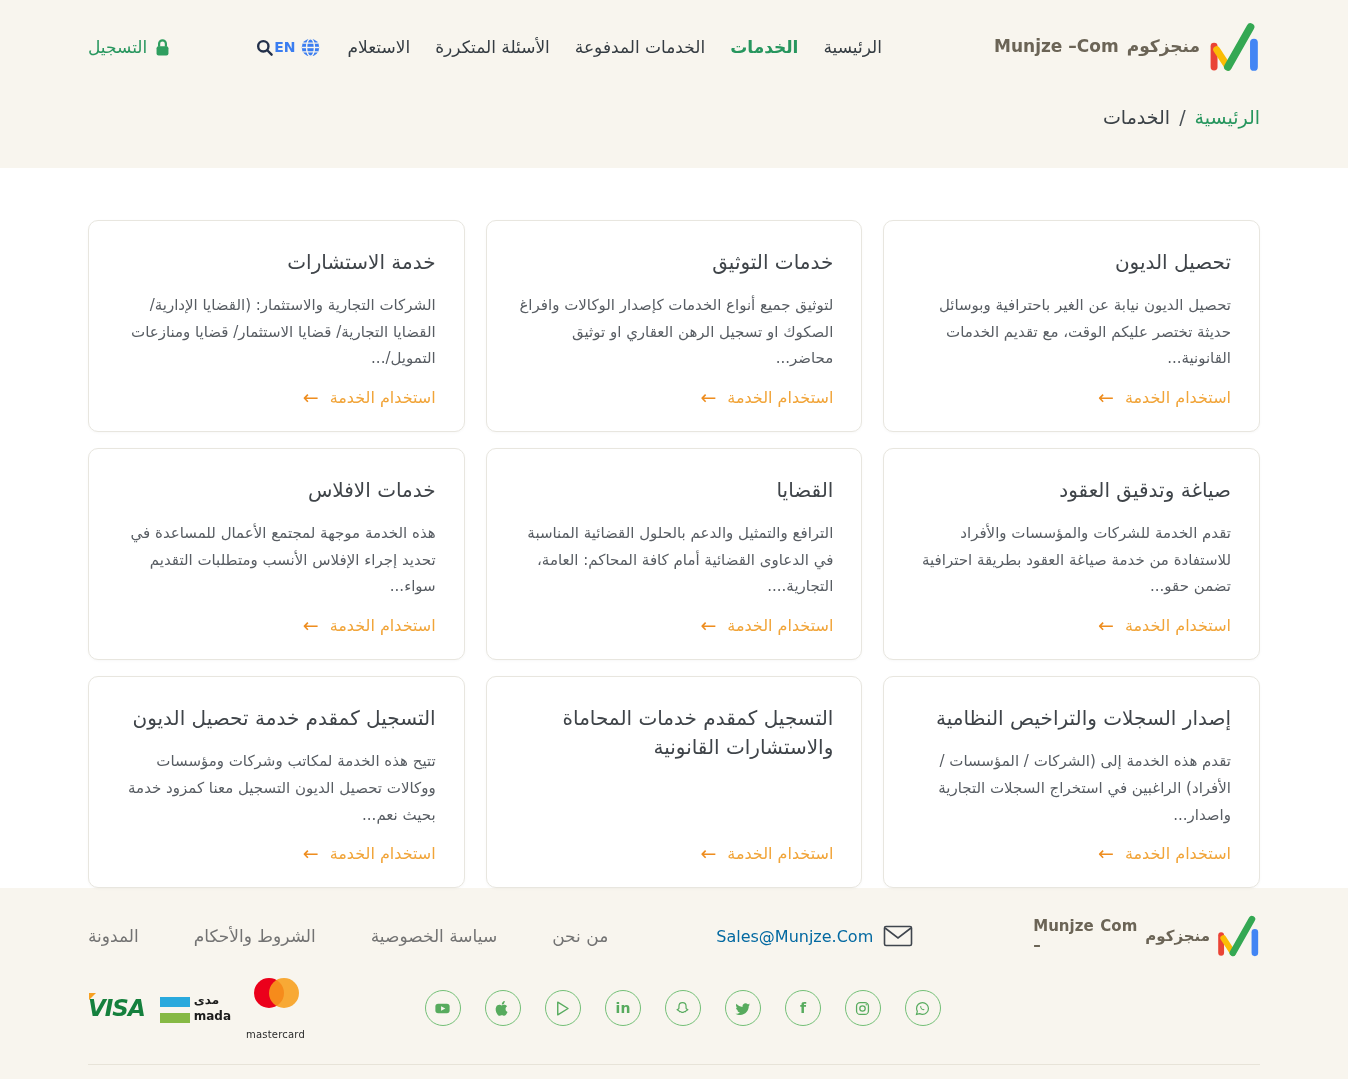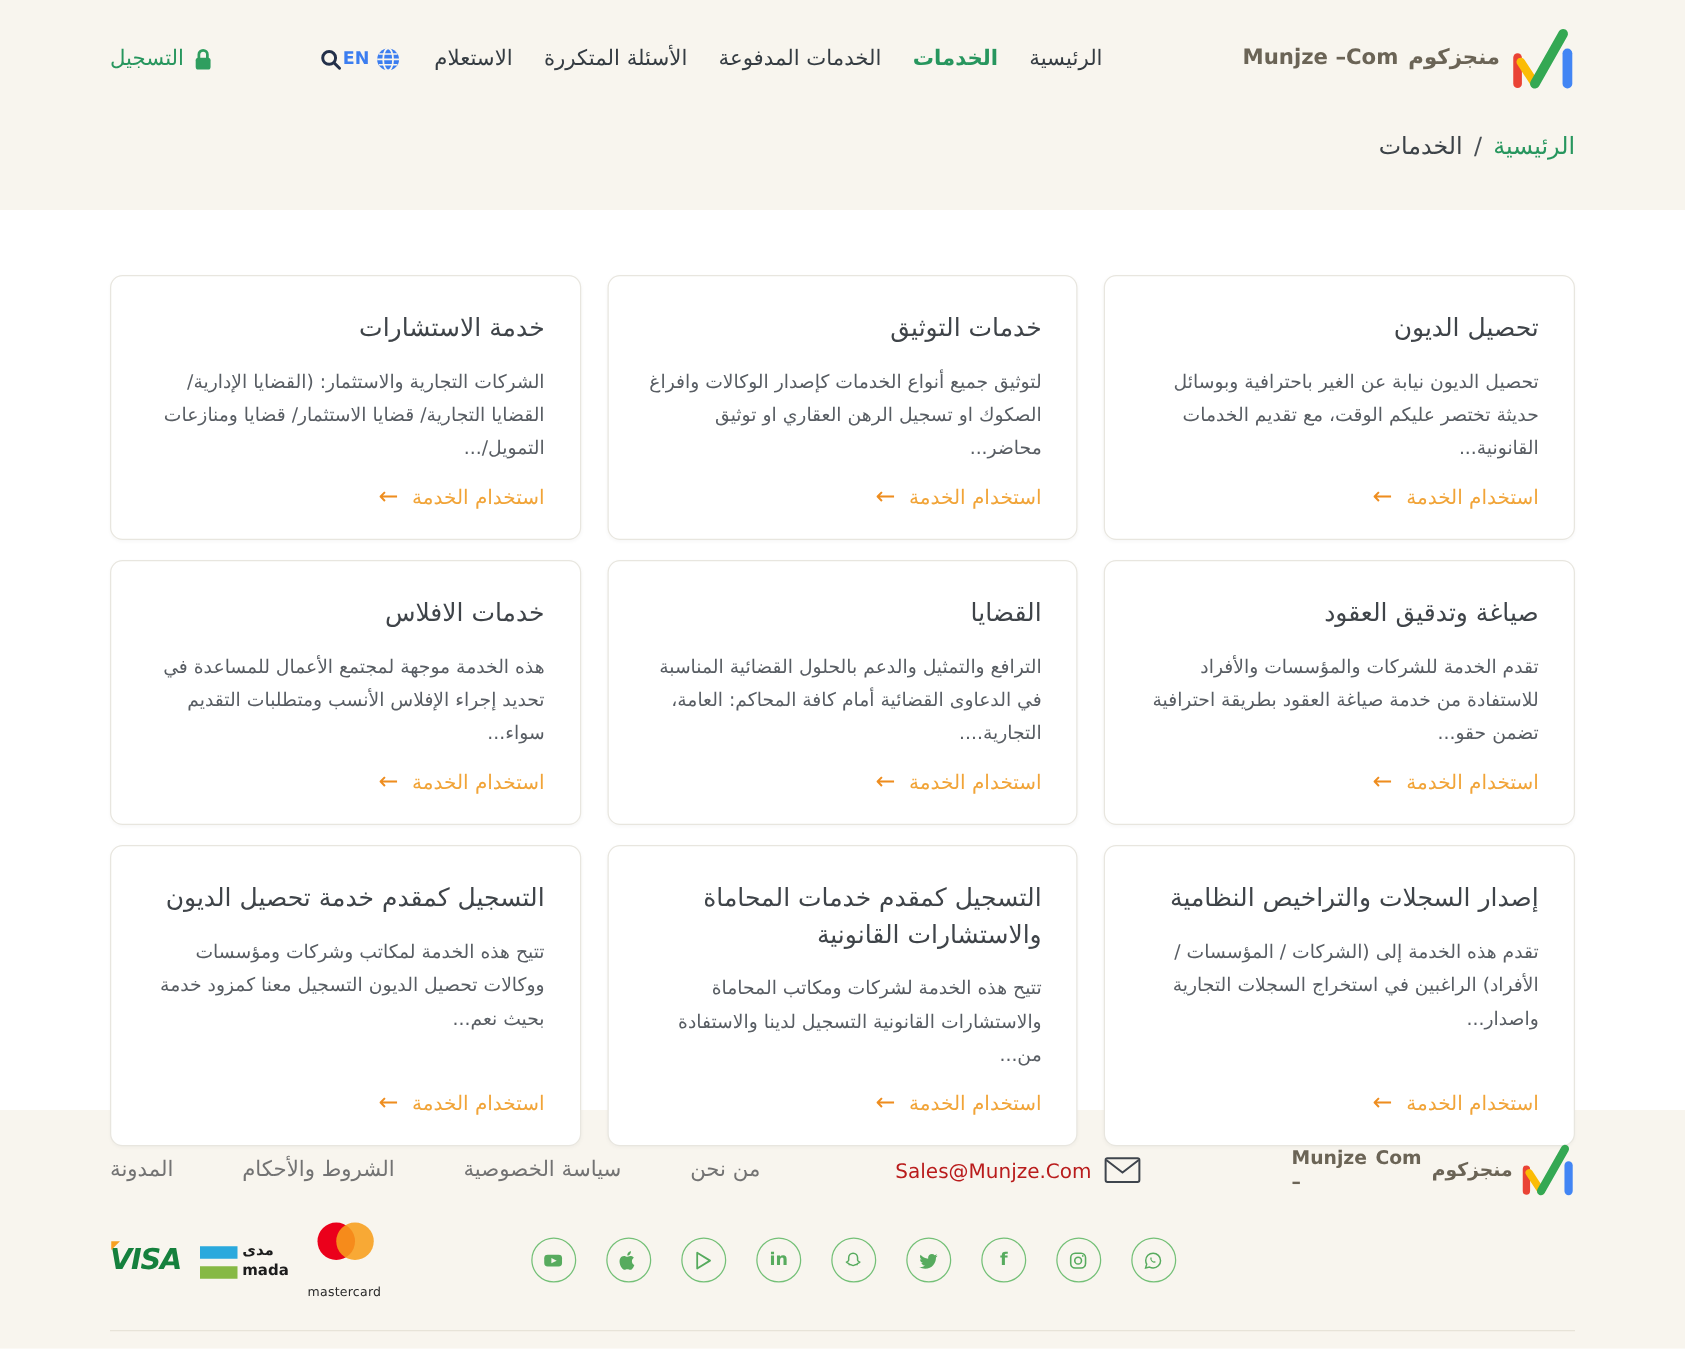--- a/index.html
+++ b/index.html
@@ -46,21 +46,21 @@
   .card-link { display:flex; align-items:center; gap:11px; color:#f1a438; font-size:16px; font-weight:500; text-decoration:none; cursor:pointer; margin-top:auto; }
   .card-link .arrow { color:#ee8d1f; font-size:19px; line-height:1; }
   
   .site-footer { background:#f8f5ee; height:191px; padding:26px 88px 0; }
   .f-row1 { display:flex; align-items:center; }
   .f-logo { display:flex; align-items:center; gap:6px; cursor:pointer; }
   .f-logo .logo-mark { width:44px; height:44px; }
   .f-logo .logo-col { font-size:15px; }
   .f-email { display:flex; align-items:center; gap:10px; margin-right:120px; cursor:pointer; }
   .f-email .mail-icon svg { width:30px; height:22px; display:block; }
-  .f-email-text { direction:ltr; font-size:16px; color:#b91c1c; }
+  .f-email-text { direction:ltr; font-size:16px; color:#0369a1; }
   .f-links { display:flex; align-items:center; gap:55px; margin-right:108px; }
   .f-links a { text-decoration:none; color:#737373; font-size:17px; white-space:nowrap; cursor:pointer; }
   .f-row2 { direction:ltr; display:flex; align-items:center; margin-top:18px; }
   .payments { display:flex; align-items:center; gap:15px; }
   .pay-visa { position:relative; font-size:23px; font-weight:bold; font-style:italic; color:#15803d; letter-spacing:-1px; line-height:1; }
   .pay-visa::before { content:""; position:absolute; left:1px; top:-4px; border-left:7px solid transparent; border-right:0 solid transparent; border-bottom:7px solid #f7a021; transform:rotate(180deg); }
   .pay-mada { display:flex; flex-direction:column; gap:2px; font-weight:bold; color:#1c1c1c; }
   .mada-row { display:flex; align-items:flex-end; gap:4px; direction:ltr; }
   .mada-bar { width:30px; height:10px; display:inline-block; }
   .mada-bar.blue { background:#2aa9dd; }
@@ -214,21 +214,20 @@
       <div class="card-title">إصدار السجلات والتراخيص النظامية</div>
       <div class="card-desc">تقدم هذه الخدمة إلى (الشركات / المؤسسات / الأفراد) الراغبين في استخراج السجلات التجارية واصدار...</div>
       <a class="card-link">
         <span>استخدام الخدمة</span>
         <span class="arrow">←</span>
       </a>
     </div>
 
     <div class="card">
       <div class="card-title">التسجيل كمقدم خدمات المحاماة والاستشارات القانونية</div>
-      <div class="card-desc">تتيح هذه الخدمة لشركات ومكاتب المحاماة والاستشارات القانونية التسجيل لدينا والاستفادة من...</div>
       <a class="card-link">
         <span>استخدام الخدمة</span>
         <span class="arrow">←</span>
       </a>
     </div>
 
     <div class="card">
       <div class="card-title">التسجيل كمقدم خدمة تحصيل الديون</div>
       <div class="card-desc">تتيح هذه الخدمة لمكاتب وشركات ومؤسسات ووكالات تحصيل الديون التسجيل معنا كمزود خدمة بحيث نعم...</div>
       <a class="card-link">

